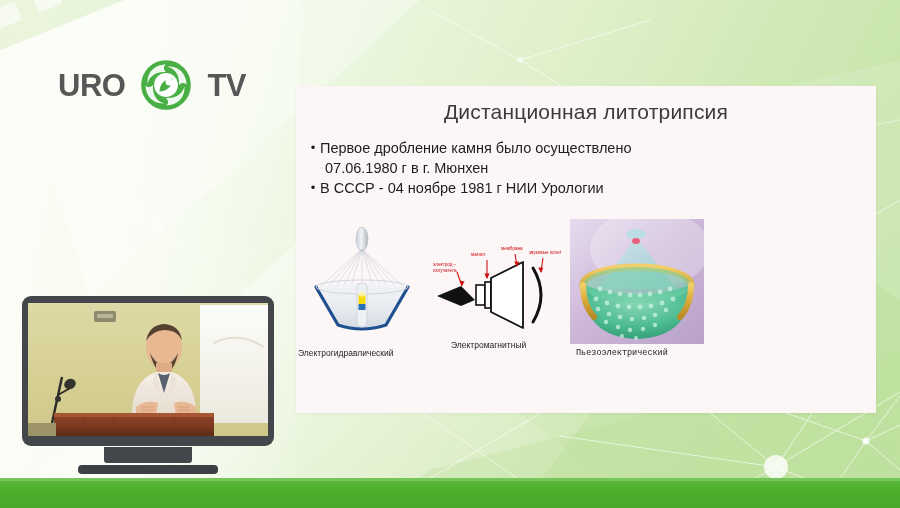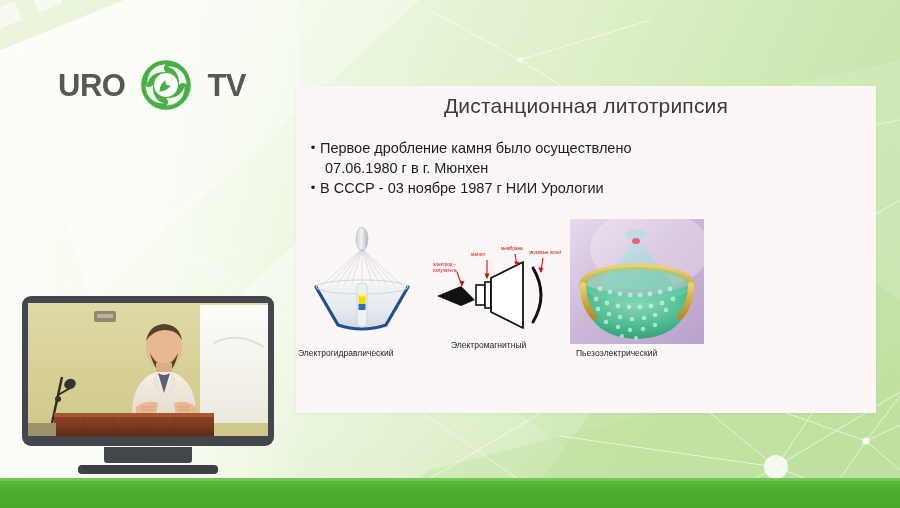--- a/index.html
+++ b/index.html
@@ -109,21 +109,21 @@
   
   .slide {
     position: absolute;
     left: 296px; top: 86px;
     width: 580px; height: 327px;
     background: #fdf6f7;
     box-shadow: 0 1px 3px rgba(0,0,0,.05);
   }
   .slide-title {
     position: absolute;
-    left: 0; top: 8px;
+    left: 0; top: 14px;
     width: 100%;
     text-align: center;
     font-size: 21px;
     color: #3b3b3b;
     font-weight: normal;
     letter-spacing: .2px;
   }
   .bullets {
     position: absolute;
     left: 10px; top: 52px;
@@ -169,21 +169,21 @@
     white-space: nowrap;
   }
 
   .fig1 { left: 6px; top: 5px; width: 120px; height: 120px; }
   .fig1-cap { left: 2px; top: 132px; text-align: center; }
 
   .fig2 { left: 135px; top: 26px; width: 130px; height: 100px; }
   .fig2-cap { left: 155px; top: 124px; }
 
   .fig3 { left: 274px; top: 3px; width: 134px; height: 125px; }
-  .fig3-cap { left: 280px; top: 132px; }
+  .fig3-cap { left: 280px; top: 132px; font-family: Liberation Mono, monospace; }
 
   
   .monitor {
     position: absolute;
     left: 22px; top: 296px;
     width: 252px;
   }
   .monitor-bezel {
     width: 252px;
     height: 150px;
@@ -316,21 +316,21 @@
       <div>
         <div class="bullet-row">
           <span class="bullet-dot">•</span>
           <span class="bullet-text">Первое дробление камня было осуществлено</span>
         </div>
         <div class="bullet-cont">07.06.1980 г в г. Мюнхен</div>
       </div>
       <div>
         <div class="bullet-row">
           <span class="bullet-dot">•</span>
-          <span class="bullet-text">В СССР -  03 ноябре 1987 г НИИ Урологии</span>
+          <span class="bullet-text">В СССР -  04 ноябре 1981 г НИИ Урологии</span>
         </div>
       </div>
     </div>
 
     <div class="figures">
 
       <div class="fig fig1">
         <svg viewBox="0 0 120 120" width="120" height="120" xmlns="http://www.w3.org/2000/svg">
           <defs>
             <linearGradient id="bowl1" x1="0" y1="0" x2="0" y2="1">

